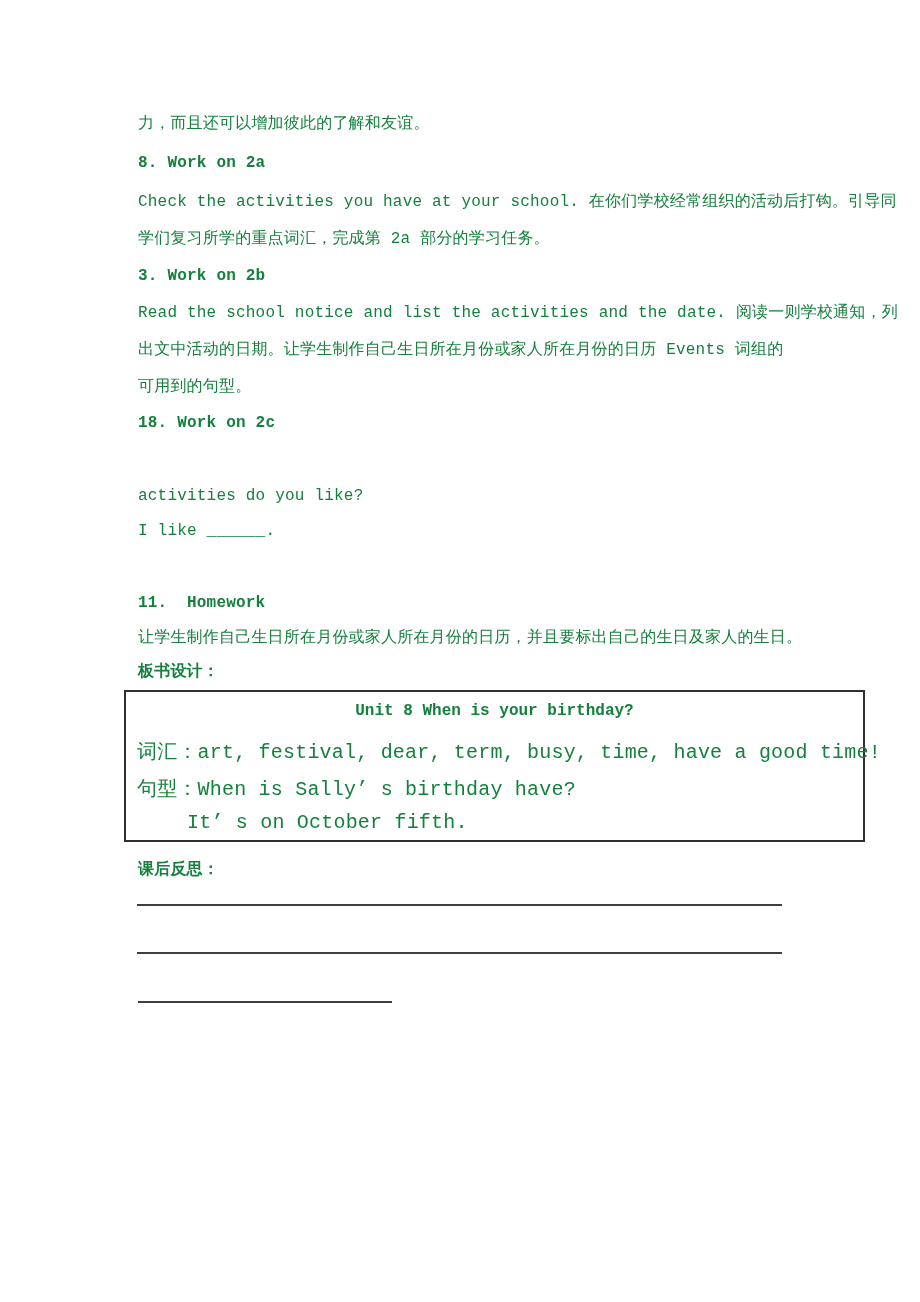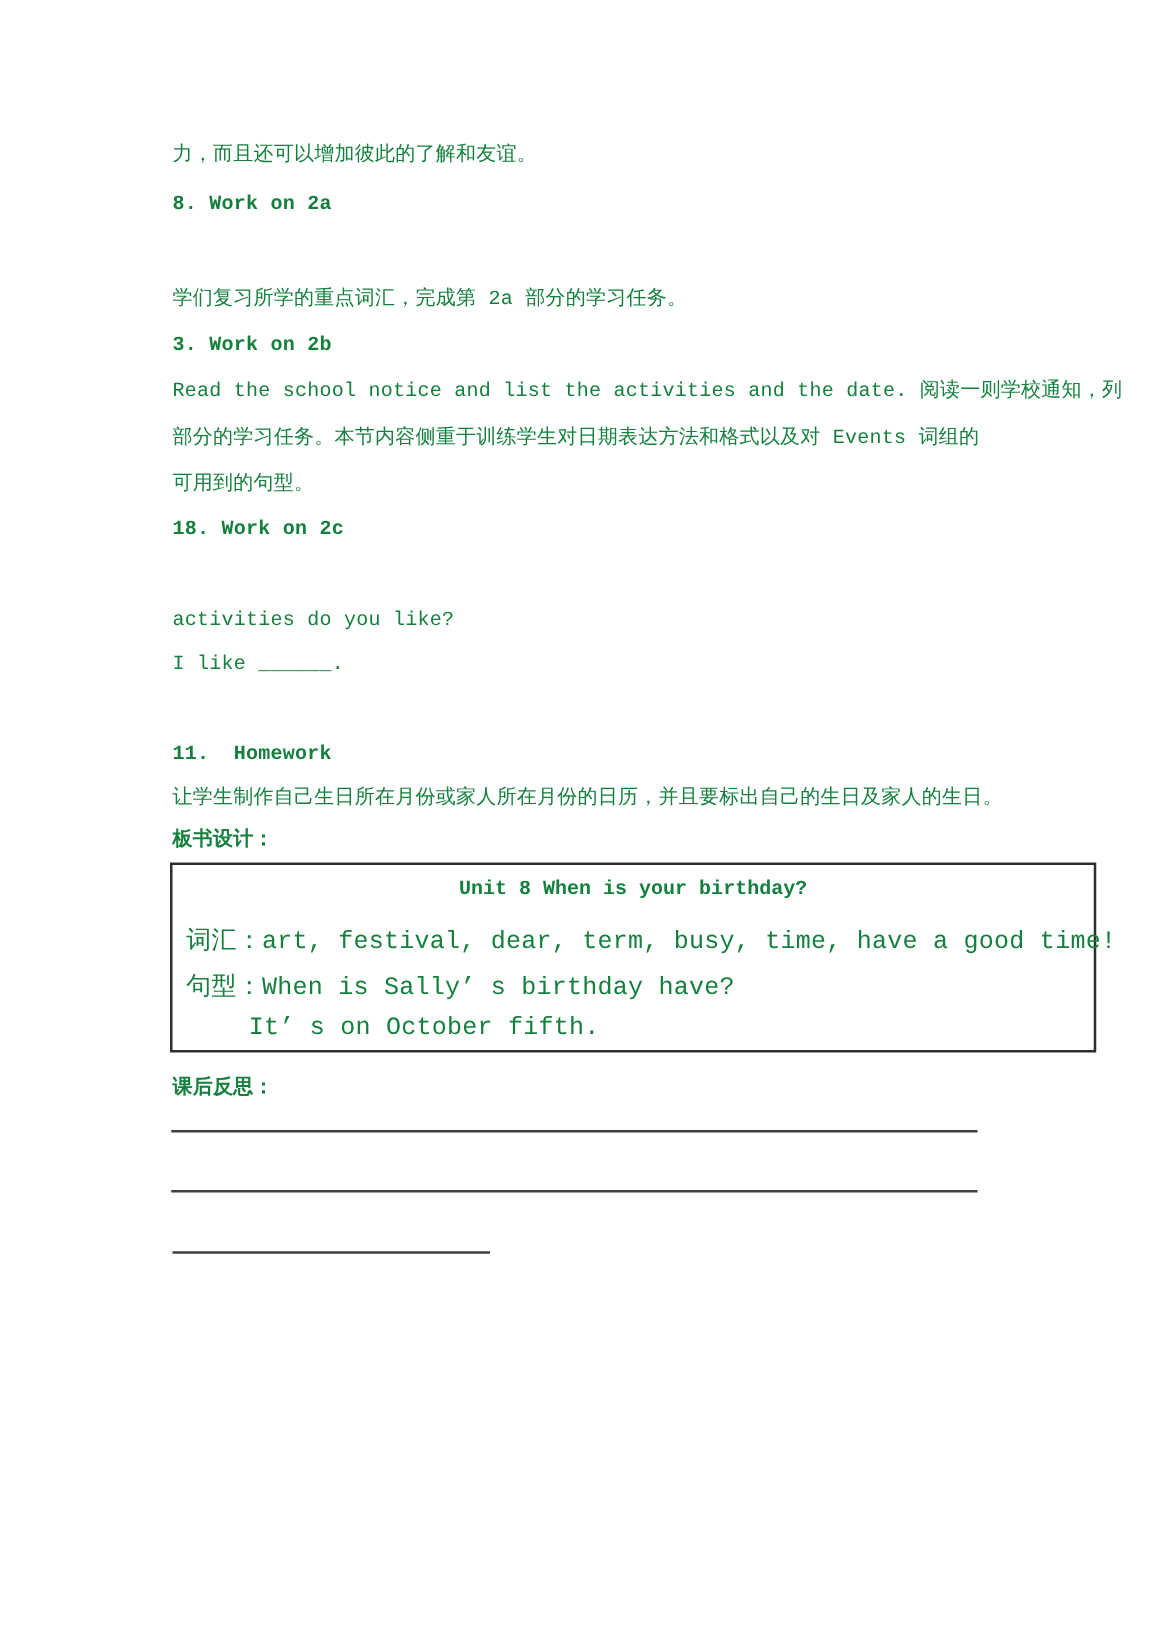--- a/index.html
+++ b/index.html
@@ -16,21 +16,21 @@
     position: absolute;
     left: 138px;
     font-size: 16px;
     line-height: 20px;
     white-space: pre;
     letter-spacing: 0.2px;
   }
   .tline.heading { font-weight: 700; }
   .board-box {
     position: absolute;
-    left: 136px;
+    left: 124px;
     top: 690px;
     width: 741px;
     height: 152px;
     border: 2px solid #2e2e2e;
     box-sizing: border-box;
     background: #ffffff;
   }
   .board-box .bline {
     position: absolute;
     left: 11px;
@@ -54,24 +54,25 @@
     background: #3f3f3f;
   }
 </style>
 </head>
 <body>
 
 <div class="page">
 
   <div class="tline" style="top:114px">力，而且还可以增加彼此的了解和友谊。</div>
   <div class="tline heading" style="top:153px">8. Work on 2a</div>
+  <div class="tline" style="top:192px">Check the activities you have at your school. 在你们学校经常组织的活动后打钩。引导同</div>
   <div class="tline" style="top:229px">学们复习所学的重点词汇，完成第 2a 部分的学习任务。</div>
   <div class="tline heading" style="top:266px">3. Work on 2b</div>
   <div class="tline" style="top:303px">Read the school notice and list the activities and the date. 阅读一则学校通知，列</div>
-  <div class="tline" style="top:340px">部分的学习任务。本节内容侧重于训练学生对日期表达方法和格式以及对 Events 词组的</div>
+  <div class="tline" style="top:340px">出文中活动的日期。让学生制作自己生日所在月份或家人所在月份的日历 Events 词组的</div>
   <div class="tline" style="top:377px">可用到的句型。</div>
   <div class="tline heading" style="top:413px">18. Work on 2c</div>
   <div class="tline" style="top:486px">activities do you like?</div>
   <div class="tline" style="top:521px">I like ______.</div>
   <div class="tline heading" style="top:593px">11.  Homework</div>
   <div class="tline" style="top:628px">让学生制作自己生日所在月份或家人所在月份的日历，并且要标出自己的生日及家人的生日。</div>
   <div class="tline heading" style="top:662px">板书设计：</div>
 
   <div class="board-box">
     <div class="btitle">Unit 8 When is your birthday?</div>

